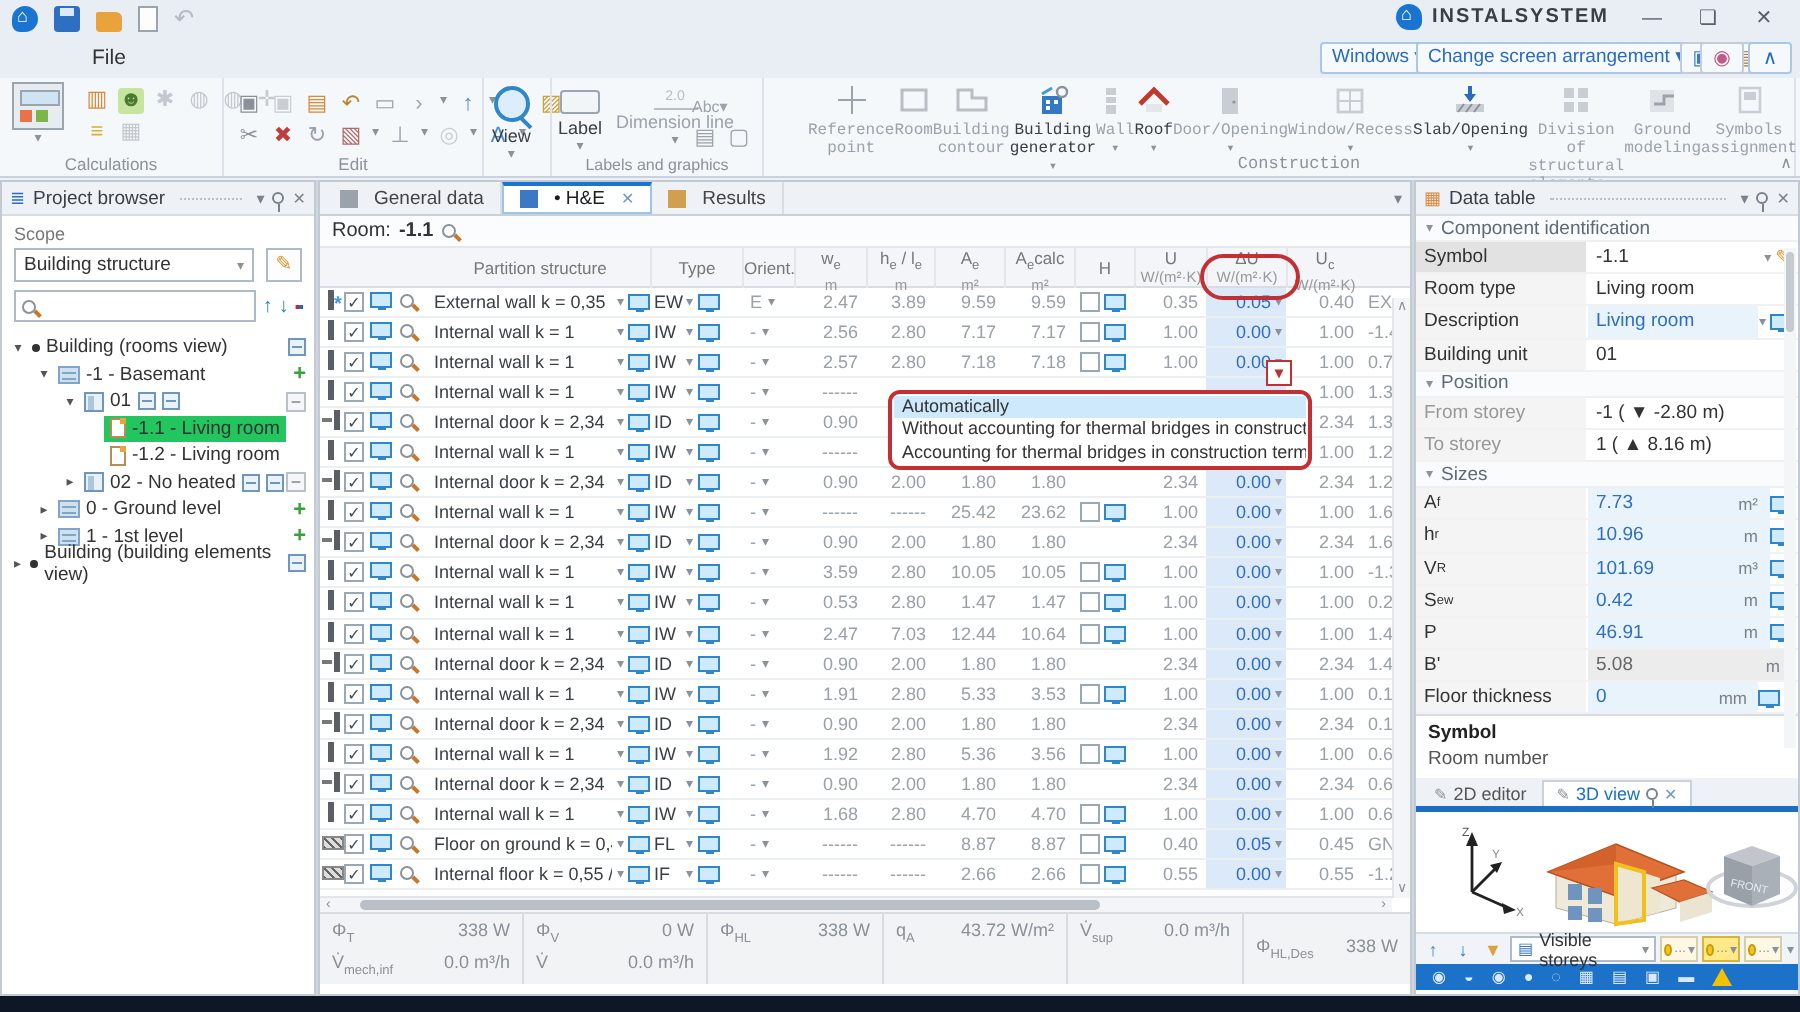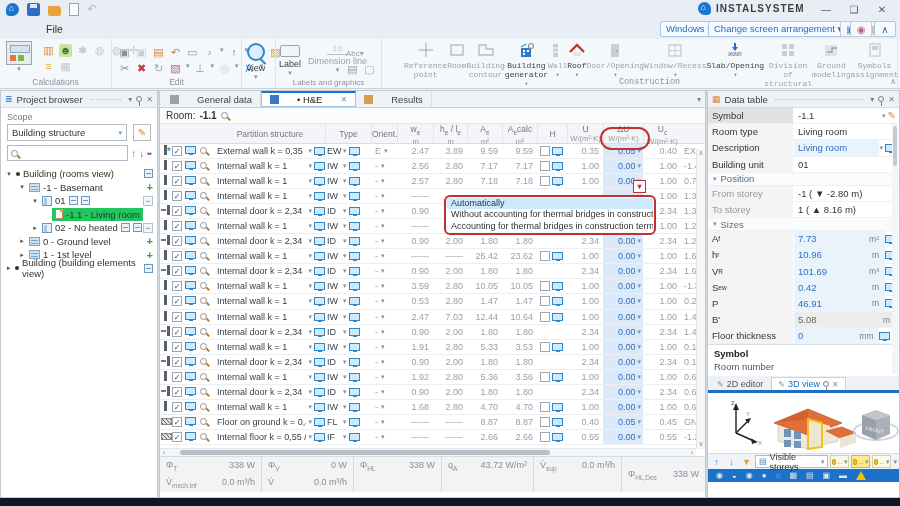--- a/index.html
+++ b/index.html
@@ -96,21 +96,21 @@
   .t-room { width:8px; height:10px; background:#fff; border:1px solid #b98a5a; position:relative; }
   .t-room::after{content:"";position:absolute;right:-1px;top:-1px;width:3px;height:3px;background:#e8a33d;}
   .t-right { position:absolute; right:4px; display:flex; gap:2px; align-items:center; }
   .t-plus { color:#3aa13a; font-weight:bold; font-size:11px; line-height:10px; }
   .t-minus { width:10px; height:10px; border:1px solid #b8c0c9; background:#f4f6f8; color:#777; font-size:9px; line-height:8px; text-align:center; }
   .t-grid { width:9px; height:9px; border:1px solid #6f96bd; background:#eaf2fa; position:relative; }
   .t-grid::after{content:"";position:absolute;left:1px;top:3px;width:5px;height:1px;background:#6f96bd;}
 
   
   .doctabs { height:17px; background:#eef1f6; border-bottom:1px solid #c8d0d9; display:flex; align-items:flex-end; padding-left:2px; position:relative;}
-  .dtab { height:16px; display:flex; align-items:center; gap:18px; font-size:9.5px; color:#444; padding:0 8px; border-right:1px solid #d8dde3; }
+  .dtab { height:16px; display:flex; align-items:center; gap:8px; font-size:9.5px; color:#444; padding:0 8px; border-right:1px solid #d8dde3; }
   .dtab.active { background:#fff; border:1px solid #9cc3e8; border-top:2px solid #1a75d2; color:#1b1f24; }
   .dtab .ticon { width:9px; height:9px; }
   .dtab-more { position:absolute; right:4px; top:4px; font-size:8px; color:#7a828b; }
   .roombar { height:16px; display:flex; align-items:center; gap:4px; padding:0 6px; font-size:10px; color:#333;
     border-bottom:1px solid #e4e8ec; background:#fbfcfe; }
   .roombar b { font-weight:bold; }
 
   .grid-row { display:grid; grid-template-columns:12px 13px 15px 15px 110px 46px 26px 36px 34px 35px 35px 30px 36px 40px 38px 1fr; align-items:center; }
   .thead { height:20px; background:#f3f5f8; border-bottom:1px solid #d7dde3; font-size:8.5px; color:#777; }
   .thead .hc { text-align:center; line-height:9px; border-left:1px solid #e3e7ec; height:20px; padding-top:1px; }
@@ -497,20 +497,27 @@
               <span class="t-minus">−</span>
             </span>
           </div>
           <div class="trow sel" style="padding-left: 43px;">
             <span class="chev"></span>
             <span class="tlabel-wrap">
               <span class="t-room"></span>
               <span>-1.1 - Living room</span>
             </span>
           </div>
+          <div class="trow" style="padding-left: 43px;">
+            <span class="chev"></span>
+            <span class="tlabel-wrap">
+              <span class="t-room"></span>
+              <span>-1.2 - Living room</span>
+            </span>
+          </div>
           <div class="trow" style="padding-left: 30px;">
             <span class="chev">▸</span>
             <span class="tlabel-wrap">
               <span class="t-unit"></span>
               <span>02 - No heated</span>
               <span class="t-grid"></span>
               <span class="t-grid"></span>
             </span>
             <span class="t-right">
               <span class="t-minus">−</span>
@@ -1329,20 +1336,24 @@
     <div class="panel rpanel">
       <div class="phead">
         <span style="color:#d98a3a;font-size:9px;">▦</span>
         <span>Data table</span>
         <span class="dots"></span>
         <span class="ph-ic">▾</span>
         <span class="pin"></span>
         <span class="ph-ic">✕</span>
       </div>
       <div id="dp-sections">
+          <div class="sect">
+            <span class="arw">▾</span>
+            <span>Component identification</span>
+          </div>
           <div class="prow">
             <div class="plabel selbg">Symbol</div>
             <div class="pval">
               <span>-1.1</span>
             </div>
             <div class="pctl">
               <span class="arw">▾</span>
               <span class="pencil">✎</span>
             </div>
           </div>

